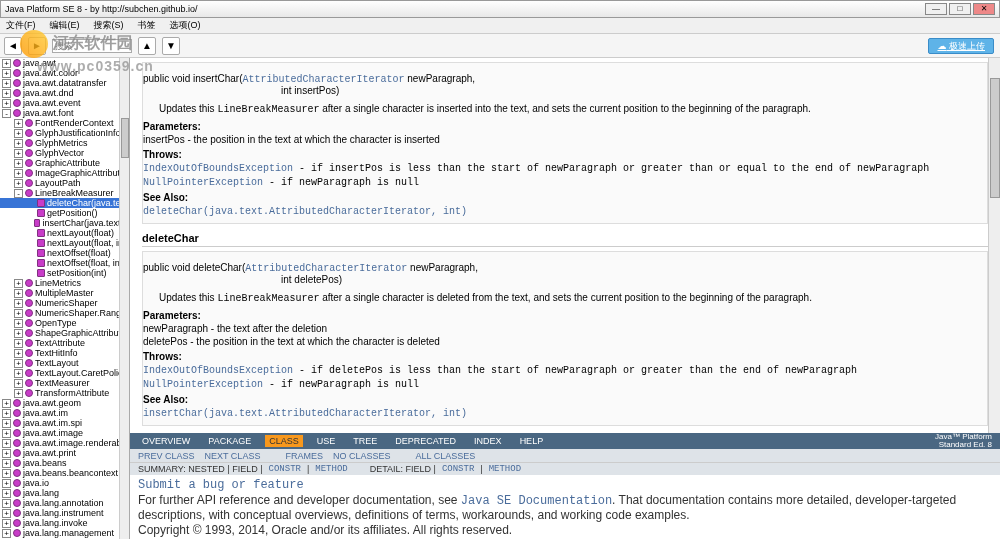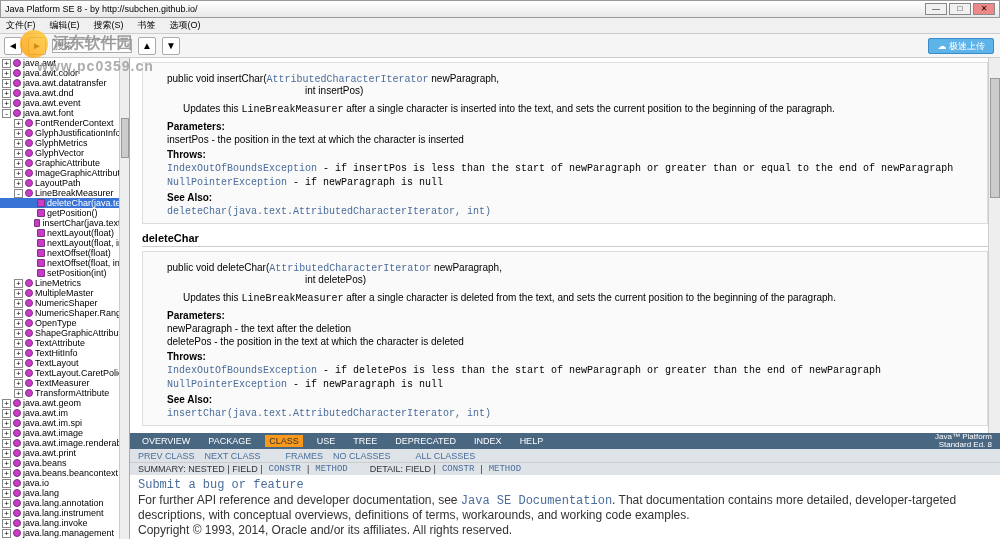--- a/index.html
+++ b/index.html
@@ -8,21 +8,21 @@
 .titlebar { height: 18px; background: linear-gradient(#fff, #e8e8e8); border: 1px solid #999; display: flex; align-items: center; font-size: 9px; padding-left: 4px; position: relative; }
 .titlebar .winbtns { position: absolute; right: 4px; top: 2px; display: flex; gap: 2px; }
 .titlebar .winbtn { width: 22px; height: 12px; border: 1px solid #888; background: #f0f0f0; font-size: 8px; text-align: center; line-height: 10px; }
 .titlebar .winbtn.close { background: #e88; }
 
 .menubar { height: 16px; background: #f0f0f0; border-bottom: 1px solid #ccc; display: flex; font-size: 9px; padding-left: 6px; gap: 14px; align-items: center; }
 
 .toolbar { height: 24px; background: #f5f5f5; border-bottom: 1px solid #ccc; display: flex; align-items: center; padding: 0 4px; gap: 6px; font-size: 9px; position: relative; }
 .toolbar .navbtn { width: 18px; height: 18px; border: 1px solid #aaa; border-radius: 2px; background: #fff; text-align: center; line-height: 16px; font-size: 10px; }
 .toolbar .searchbox { width: 80px; height: 14px; border: 1px solid #aaa; font-size: 9px; padding: 0 2px; }
-.toolbar .rbtn { position: absolute; right: 6px; height: 16px; padding: 0 8px; background: #5eb3e8; border: 1px solid #3a8cc8; border-radius: 2px; color: #fff; font-size: 9px; line-height: 14px; }
+.toolbar .rbtn { position: absolute; right: 6px; height: 16px; padding: 0 8px; background: #5eb3e8; border: 1px solid #3a8cc8; border-radius: 2px; color: #fff; font-size: 9px; line-height: 14px; text-decoration: underline; }
 
 .watermark { position: absolute; left: 20px; top: 30px; font-size: 16px; color: #888; font-weight: bold; z-index: 10; opacity: 0.8; }
 .watermark .logo { display: inline-block; width: 28px; height: 28px; background: linear-gradient(45deg, #f90, #fc3); border-radius: 50%; vertical-align: middle; }
 .watermark .url { font-size: 14px; color: #999; letter-spacing: 1px; display: block; margin-left: 17px; }
 
 .main { display: flex; height: 481px; }
 
 .sidebar { width: 130px; border-right: 1px solid #aaa; overflow: hidden; font-size: 9px; background: #fff; position: relative; }
 .sidebar .inner { position: absolute; top: 0; left: 0; right: 0; }
 .tree-item { display: flex; align-items: center; height: 10px; white-space: nowrap; padding-left: 2px; }
@@ -39,21 +39,21 @@
 .content { flex: 1; overflow: hidden; font-size: 10px; position: relative; background: #fff; }
 .content .doc { padding: 0 12px; }
 .content h4 { font-size: 11px; font-weight: bold; margin: 8px 0 4px; border-bottom: 1px solid #ccc; padding-bottom: 2px; }
 .content .sig { font-family: 'Courier New', monospace; font-size: 10px; margin: 6px 0; }
 .content p { margin: 6px 16px; font-size: 10px; }
 .content .code { font-family: 'Courier New', monospace; }
 .content dt { font-weight: bold; font-size: 10px; margin-top: 4px; }
 .content dd { margin: 2px 0 2px 0; font-size: 10px; }
 .content dd .pname { font-family: 'Courier New', monospace; }
 .content a { color: #4a6c9b; text-decoration: none; font-family: 'Courier New', monospace; }
-.content .section { border: 1px solid #ddd; margin: 4px 0; padding: 4px 24px; background: #fafafa; }
+.content .section { border: 1px solid #ddd; margin: 4px 0; padding: 4px 0; background: #fafafa; }
 
 .bottomnav { position: absolute; bottom: 0; left: 0; right: 0; }
 .navbar1 { background: #4a6782; color: #fff; height: 16px; display: flex; align-items: center; font-size: 9px; padding: 0 8px; gap: 10px; }
 .navbar1 .tab { padding: 1px 4px; }
 .navbar1 .tab.active { background: #f8981d; color: #333; }
 .navbar1 .right { margin-left: auto; text-align: right; font-size: 8px; line-height: 1; }
 .navbar2 { background: #dee3e8; height: 13px; display: flex; align-items: center; font-size: 9px; padding: 0 8px; gap: 10px; color: #4a6c9b; }
 .navbar3 { background: #dee3e8; height: 13px; display: flex; align-items: center; font-size: 9px; padding: 0 8px; gap: 6px; border-top: 1px solid #ccc; }
 .navbar3 span { color: #333; }
 .navbar3 a { color: #4a6c9b; }

